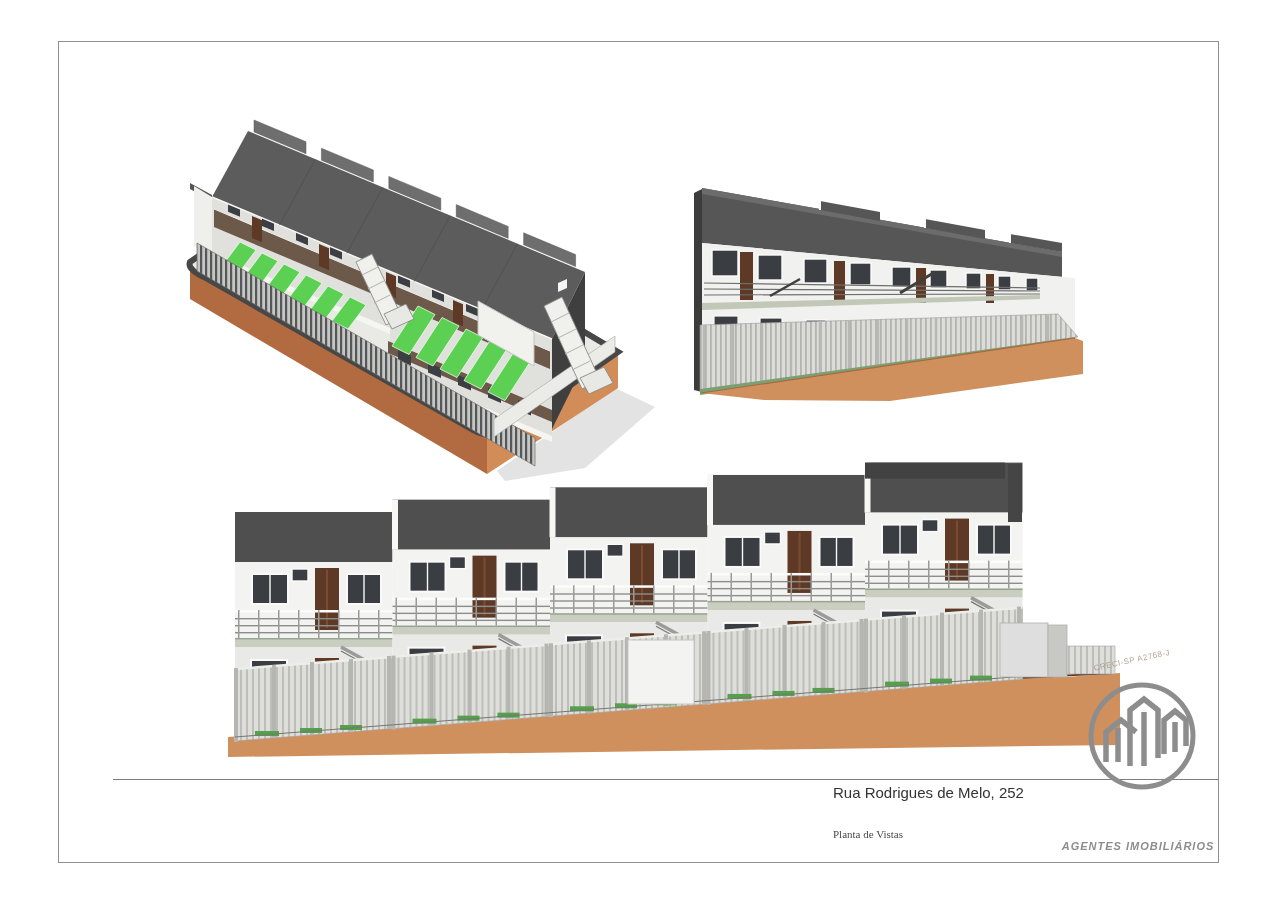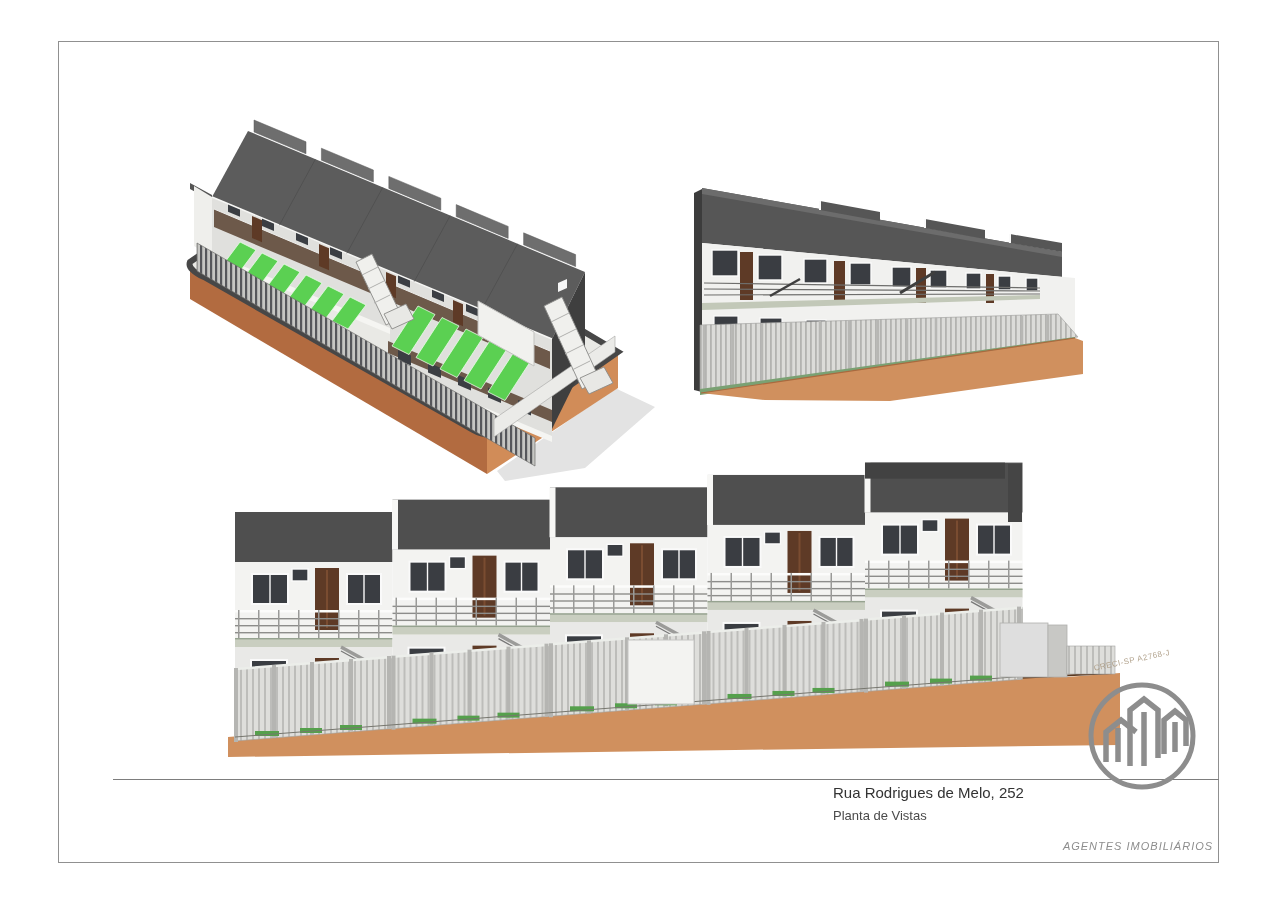--- a/index.html
+++ b/index.html
@@ -4,28 +4,28 @@
 <style>
   html,body{margin:0;padding:0;background:#ffffff;}
   .sheet{position:relative;width:1280px;height:904px;background:#ffffff;overflow:hidden;
          font-family:"Liberation Sans", sans-serif;}
   .page-border{position:absolute;left:58px;top:41px;width:1159px;height:820px;
                border:1.6px solid #909090;}
   #drawing{position:absolute;left:0;top:0;}
   .titleblock-line{position:absolute;left:113px;top:779px;width:1106px;height:0;
                    border-top:1.5px solid #7d7d7d;}
   .sheet-title{position:absolute;left:833px;top:784px;font-size:15px;color:#333333;}
-  .sheet-subtitle{position:absolute;left:833px;top:808px;font-size:13px;color:#4a4a4a;}
+  .sheet-subtitle{position:absolute;left:833px;top:828px;font-size:11px;color:#4a4a4a;font-family:Liberation Serif, serif;}
   .watermark{position:absolute;left:1093px;top:664px;font-size:8px;color:#ab9a82;
              letter-spacing:.5px;transform:rotate(-12deg);transform-origin:left top;opacity:.9;}
   .logo{position:absolute;left:1085px;top:679px;}
   .brand-name{position:absolute;left:1038px;top:801px;width:200px;text-align:center;
               font-size:23px;font-weight:800;letter-spacing:2.5px;color:#8d8d8d;white-space:nowrap;}
   .brand-tagline{position:absolute;left:1040px;top:840px;width:196px;text-align:center;
-              font-size:11px;font-style:italic;font-weight:400;letter-spacing:1px;color:#8d8d8d;white-space:nowrap;}
+              font-size:11px;font-style:italic;font-weight:700;letter-spacing:1px;color:#8d8d8d;white-space:nowrap;}
 </style>
 </head>
 <body>
 
 <div class="sheet">
 
 <svg id="drawing" width="1280" height="904" viewBox="0 0 1280 904">
   <defs>
     <pattern id="pFenceIso" width="5" height="8" patternUnits="userSpaceOnUse">
       <rect width="5" height="8" fill="#c6c6c3"></rect>

